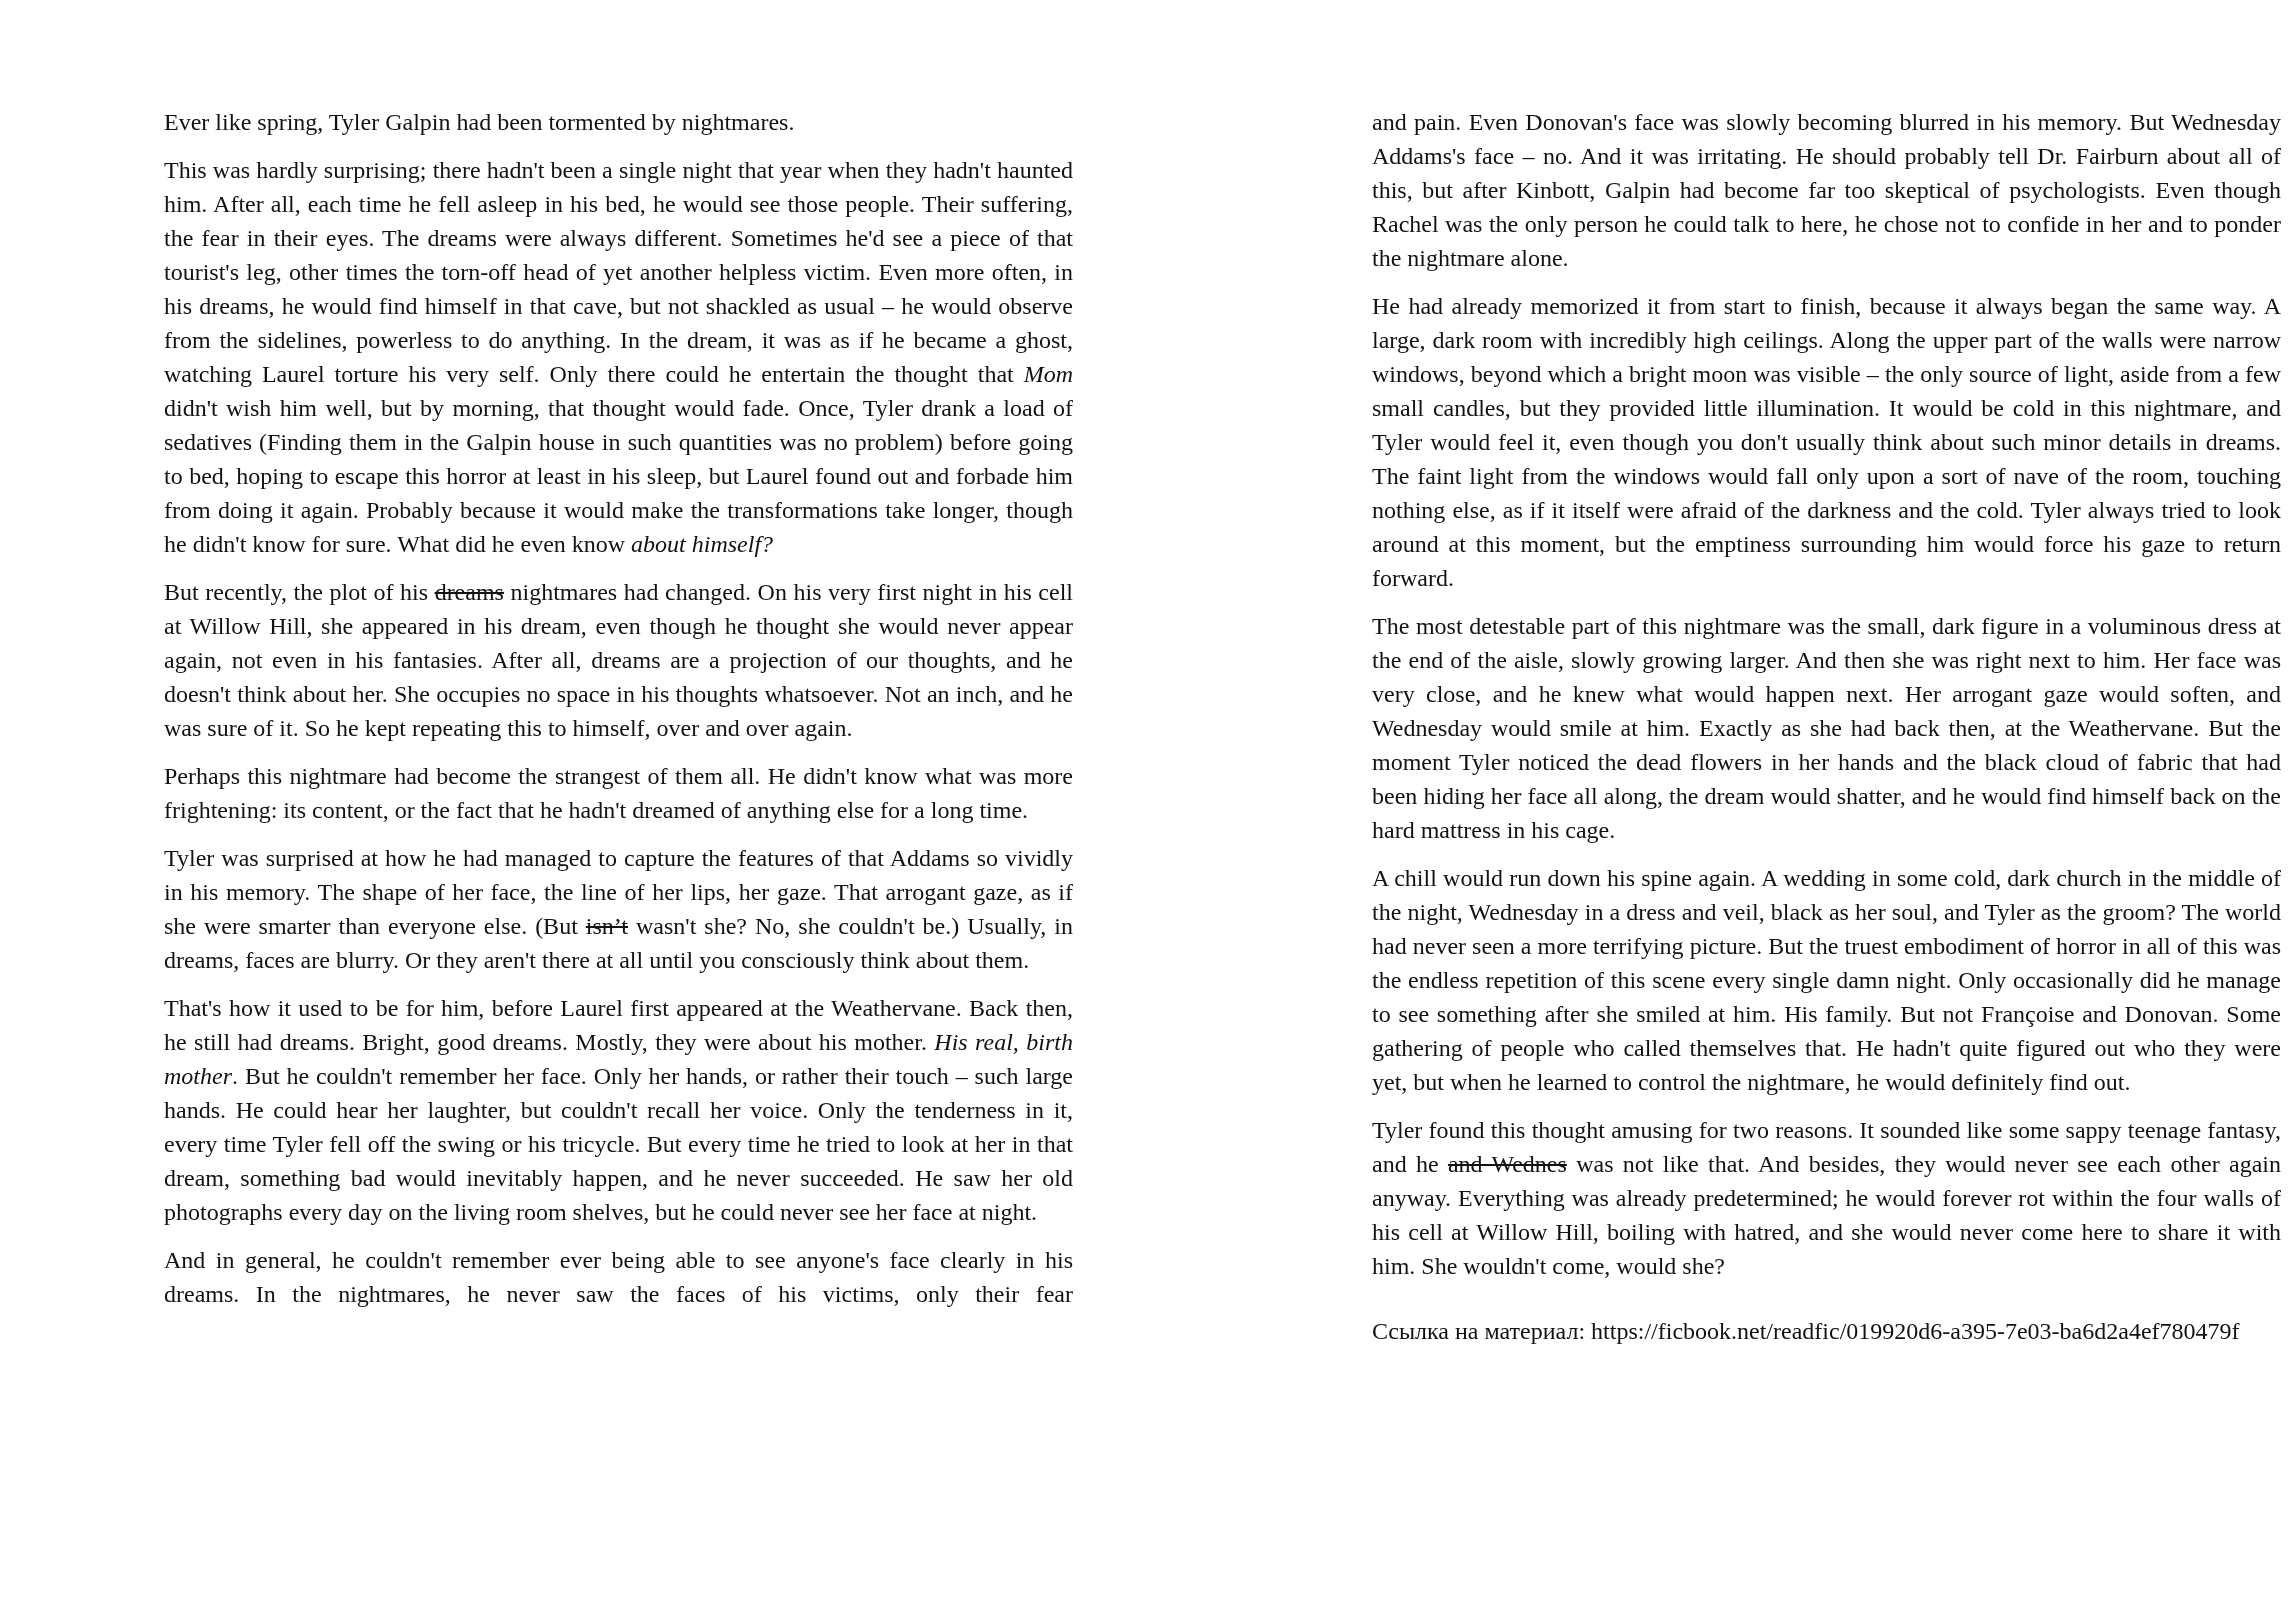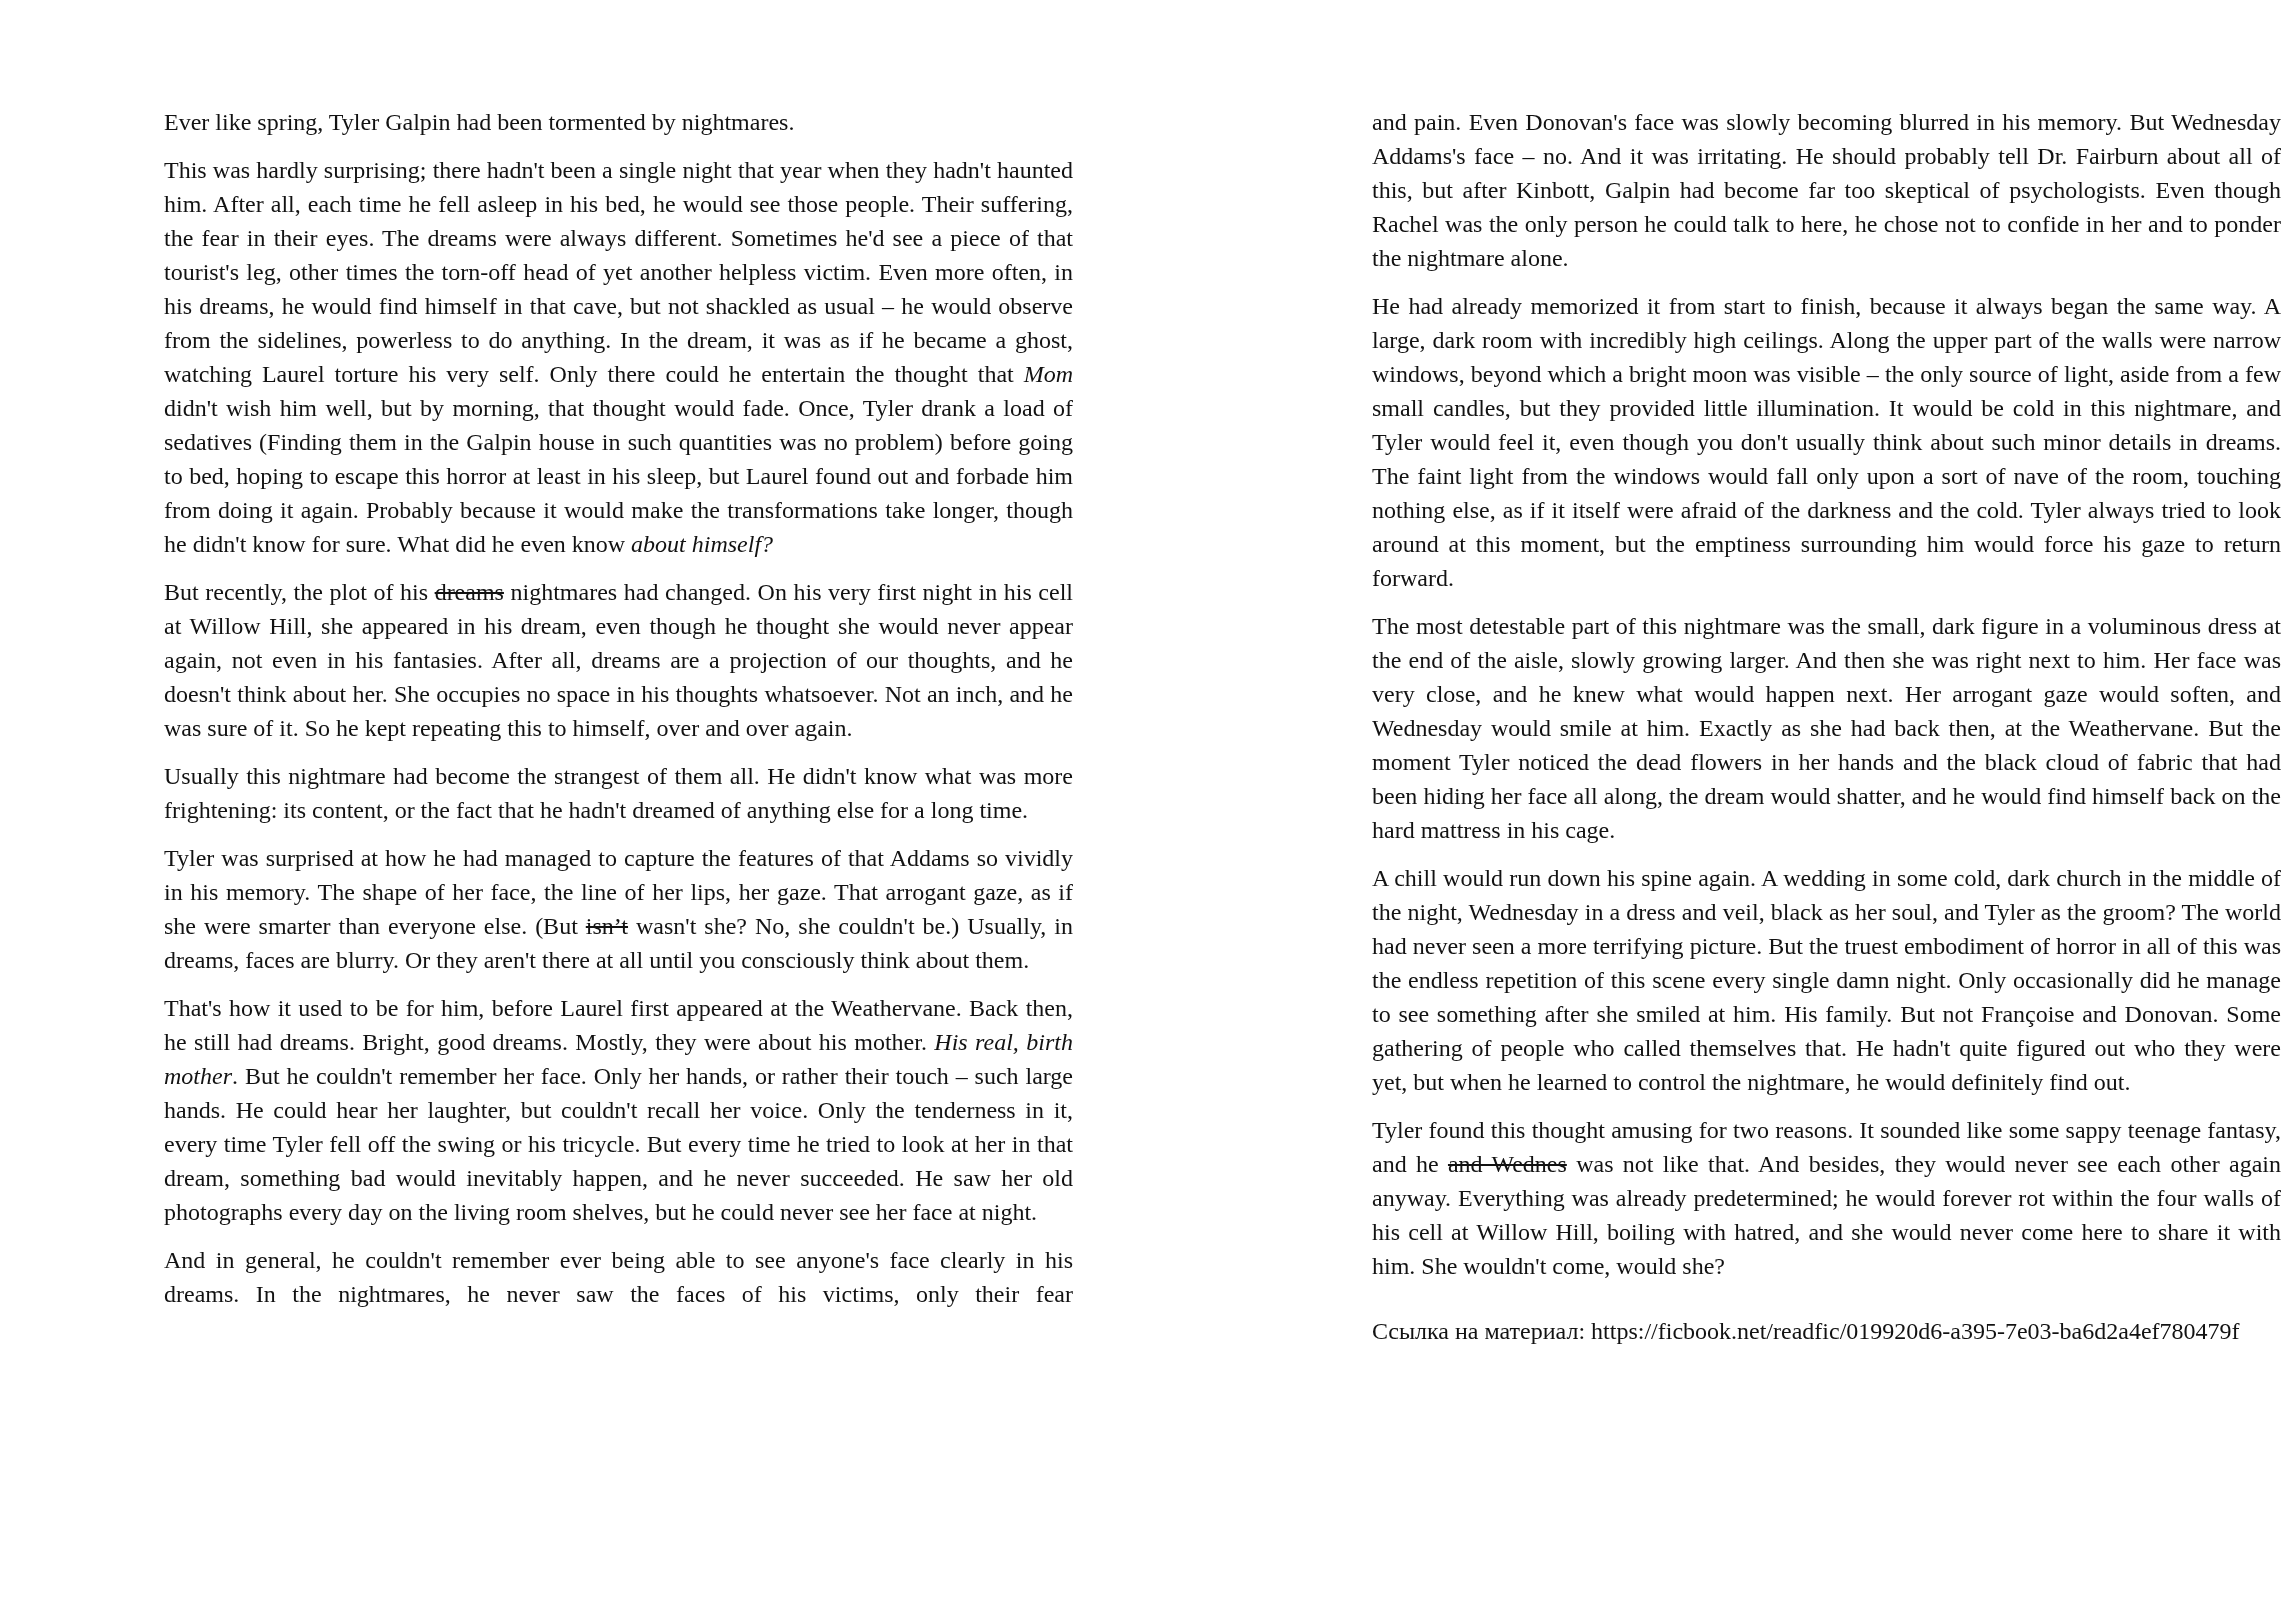--- a/index.html
+++ b/index.html
@@ -42,21 +42,21 @@
   s  { text-decoration: line-through; margin-top: 24px; }
 </style>
 </head>
 <body style="background: rgb(255, 255, 255); color: rgb(18, 18, 18);">
 
 <main>
   <section class="page-col" id="page-left">
       <p><span>Ever like spring, Tyler Galpin had been tormented by nightmares.</span></p>
       <p><span>This was hardly surprising; there hadn't been a single night that year when they hadn't haunted him. After all, each time he fell asleep in his bed, he would see those people. Their suffering, the fear in their eyes. The dreams were always different. Sometimes he'd see a piece of that tourist's leg, other times the torn-off head of yet another helpless victim. Even more often, in his dreams, he would find himself in that cave, but not shackled as usual – he would observe from the sidelines, powerless to do anything. In the dream, it was as if he became a ghost, watching Laurel torture his very self. Only there could he entertain the thought that </span><em>Mom</em><span> didn't wish him well, but by morning, that thought would fade. Once, Tyler drank a load of sedatives (Finding them in the Galpin house in such quantities was no problem) before going to bed, hoping to escape this horror at least in his sleep, but Laurel found out and forbade him from doing it again. Probably because it would make the transformations take longer, though he didn't know for sure. What did he even know </span><em>about himself?</em></p>
       <p><span>But recently, the plot of his </span><s>dreams</s><span> nightmares had changed. On his very first night in his cell at Willow Hill, she appeared in his dream, even though he thought she would never appear again, not even in his fantasies. After all, dreams are a projection of our thoughts, and he doesn't think about her. She occupies no space in his thoughts whatsoever. Not an inch, and he was sure of it. So he kept repeating this to himself, over and over again.</span></p>
-      <p><span>Usually this nightmare had become the strangest of them all. He didn't know what was more frightening: its content, or the fact that he hadn't dreamed of anything else for a long time.</span></p>
+      <p><span>Perhaps this nightmare had become the strangest of them all. He didn't know what was more frightening: its content, or the fact that he hadn't dreamed of anything else for a long time.</span></p>
       <p><span>Tyler was surprised at how he had managed to capture the features of that Addams so vividly in his memory. The shape of her face, the line of her lips, her gaze. That arrogant gaze, as if she were smarter than everyone else. (But </span><s>isn’t</s><span> wasn't she? No, she couldn't be.) Usually, in dreams, faces are blurry. Or they aren't there at all until you consciously think about them.</span></p>
       <p><span>That's how it used to be for him, before Laurel first appeared at the Weathervane. Back then, he still had dreams. Bright, good dreams. Mostly, they were about his mother. </span><em>His real, birth mother</em><span>. But he couldn't remember her face. Only her hands, or rather their touch – such large hands. He could hear her laughter, but couldn't recall her voice. Only the tenderness in it, every time Tyler fell off the swing or his tricycle. But every time he tried to look at her in that dream, something bad would inevitably happen, and he never succeeded. He saw her old photographs every day on the living room shelves, but he could never see her face at night.</span></p>
       <p class="force-justify"><span>And in general, he couldn't remember ever being able to see anyone's face clearly in his dreams. In the nightmares, he never saw the faces of his victims, only their fear</span></p>
     </section>
   <section class="page-col" id="page-right">
       <p><span>and pain. Even Donovan's face was slowly becoming blurred in his memory. But Wednesday Addams's face – no. And it was irritating. He should probably tell Dr. Fairburn about all of this, but after Kinbott, Galpin had become far too skeptical of psychologists. Even though Rachel was the only person he could talk to here, he chose not to confide in her and to ponder the nightmare alone.</span></p>
       <p><span>He had already memorized it from start to finish, because it always began the same way. A large, dark room with incredibly high ceilings. Along the upper part of the walls were narrow windows, beyond which a bright moon was visible – the only source of light, aside from a few small candles, but they provided little illumination. It would be cold in this nightmare, and Tyler would feel it, even though you don't usually think about such minor details in dreams. The faint light from the windows would fall only upon a sort of nave of the room, touching nothing else, as if it itself were afraid of the darkness and the cold. Tyler always tried to look around at this moment, but the emptiness surrounding him would force his gaze to return forward.</span></p>
       <p><span>The most detestable part of this nightmare was the small, dark figure in a voluminous dress at the end of the aisle, slowly growing larger. And then she was right next to him. Her face was very close, and he knew what would happen next. Her arrogant gaze would soften, and Wednesday would smile at him. Exactly as she had back then, at the Weathervane. But the moment Tyler noticed the dead flowers in her hands and the black cloud of fabric that had been hiding her face all along, the dream would shatter, and he would find himself back on the hard mattress in his cage.</span></p>
       <p><span>A chill would run down his spine again. A wedding in some cold, dark church in the middle of the night, Wednesday in a dress and veil, black as her soul, and Tyler as the groom? The world had never seen a more terrifying picture. But the truest embodiment of horror in all of this was the endless repetition of this scene every single damn night. Only occasionally did he manage to see something after she smiled at him. His family. But not Françoise and Donovan. Some gathering of people who called themselves that. He hadn't quite figured out who they were yet, but when he learned to control the nightmare, he would definitely find out.</span></p>
       <p><span>Tyler found this thought amusing for two reasons. It sounded like some sappy teenage fantasy, and he </span><s>and Wednes</s><span> was not like that. And besides, they would never see each other again anyway. Everything was already predetermined; he would forever rot within the four walls of his cell at Willow Hill, boiling with hatred, and she would never come here to share it with him. She wouldn't come, would she?</span></p>

